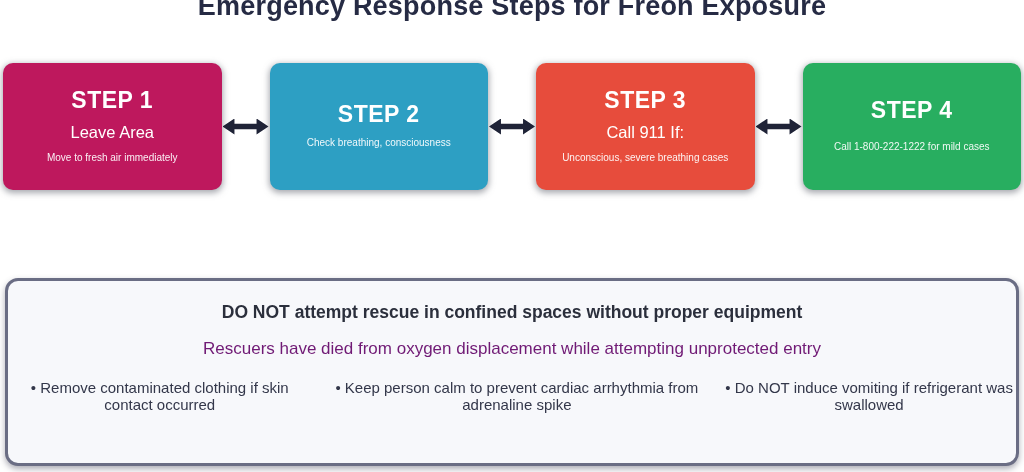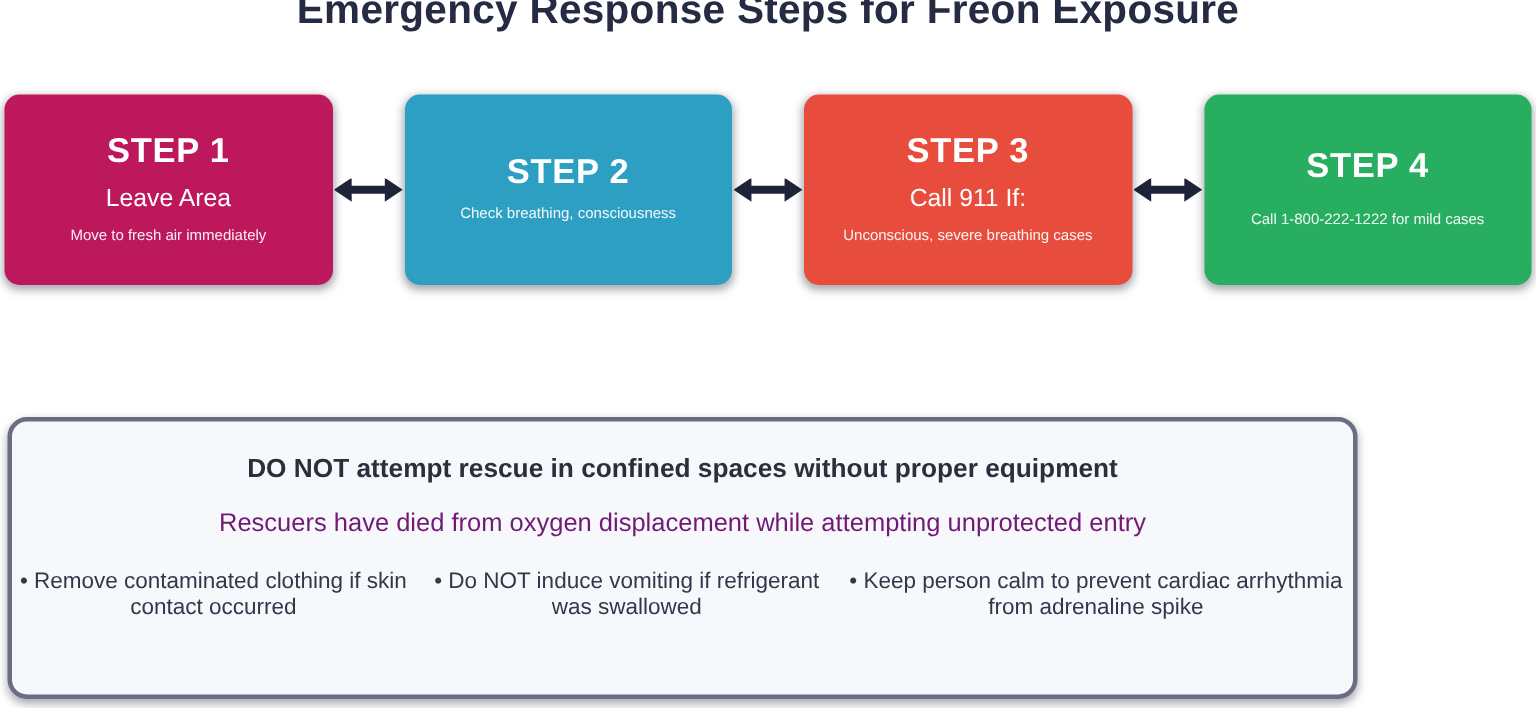--- a/index.html
+++ b/index.html
@@ -77,21 +77,21 @@
   .arrow-glyph {
     width: 46px;
     height: 16px;
     background: #1f2337;
     clip-path: polygon(0 50%, 26% 0, 26% 33%, 74% 33%, 74% 0, 100% 50%, 74% 100%, 74% 67%, 26% 67%, 26% 100%);
   }
   .warning-box {
     position: absolute;
     left: 5px;
     top: 278px;
-    width: 900px;
+    width: 1014px;
     height: 188px;
     box-sizing: border-box;
     background: #f7f8fb;
     border: 3px solid #6a6d84;
     border-radius: 13px;
     box-shadow: 0 3px 6px rgba(70, 72, 92, 0.45);
     text-align: center;
     padding-top: 21px;
   }
   .warn-heading {
@@ -155,19 +155,19 @@
     <div class="step-desc">Call 1-800-222-1222 for mild cases</div>
   </div>
 </div>
 
   <div class="warning-box">
     <div class="warn-heading">DO NOT attempt rescue in confined spaces without proper equipment</div>
     <div class="warn-sub">Rescuers have died from oxygen displacement while attempting unprotected entry</div>
     <div class="warn-bullets">
   <div class="warn-bullet">• Remove contaminated clothing if skin contact occurred</div>
 
+  <div class="warn-bullet">• Keep person calm to prevent cardiac arrhythmia from adrenaline spike</div>
+
   <div class="warn-bullet">• Do NOT induce vomiting if refrigerant was swallowed</div>
-
-  <div class="warn-bullet">• Keep person calm to prevent cardiac arrhythmia from adrenaline spike</div>
 </div>
   </div>
 
 </div>
 
 </body></html>

